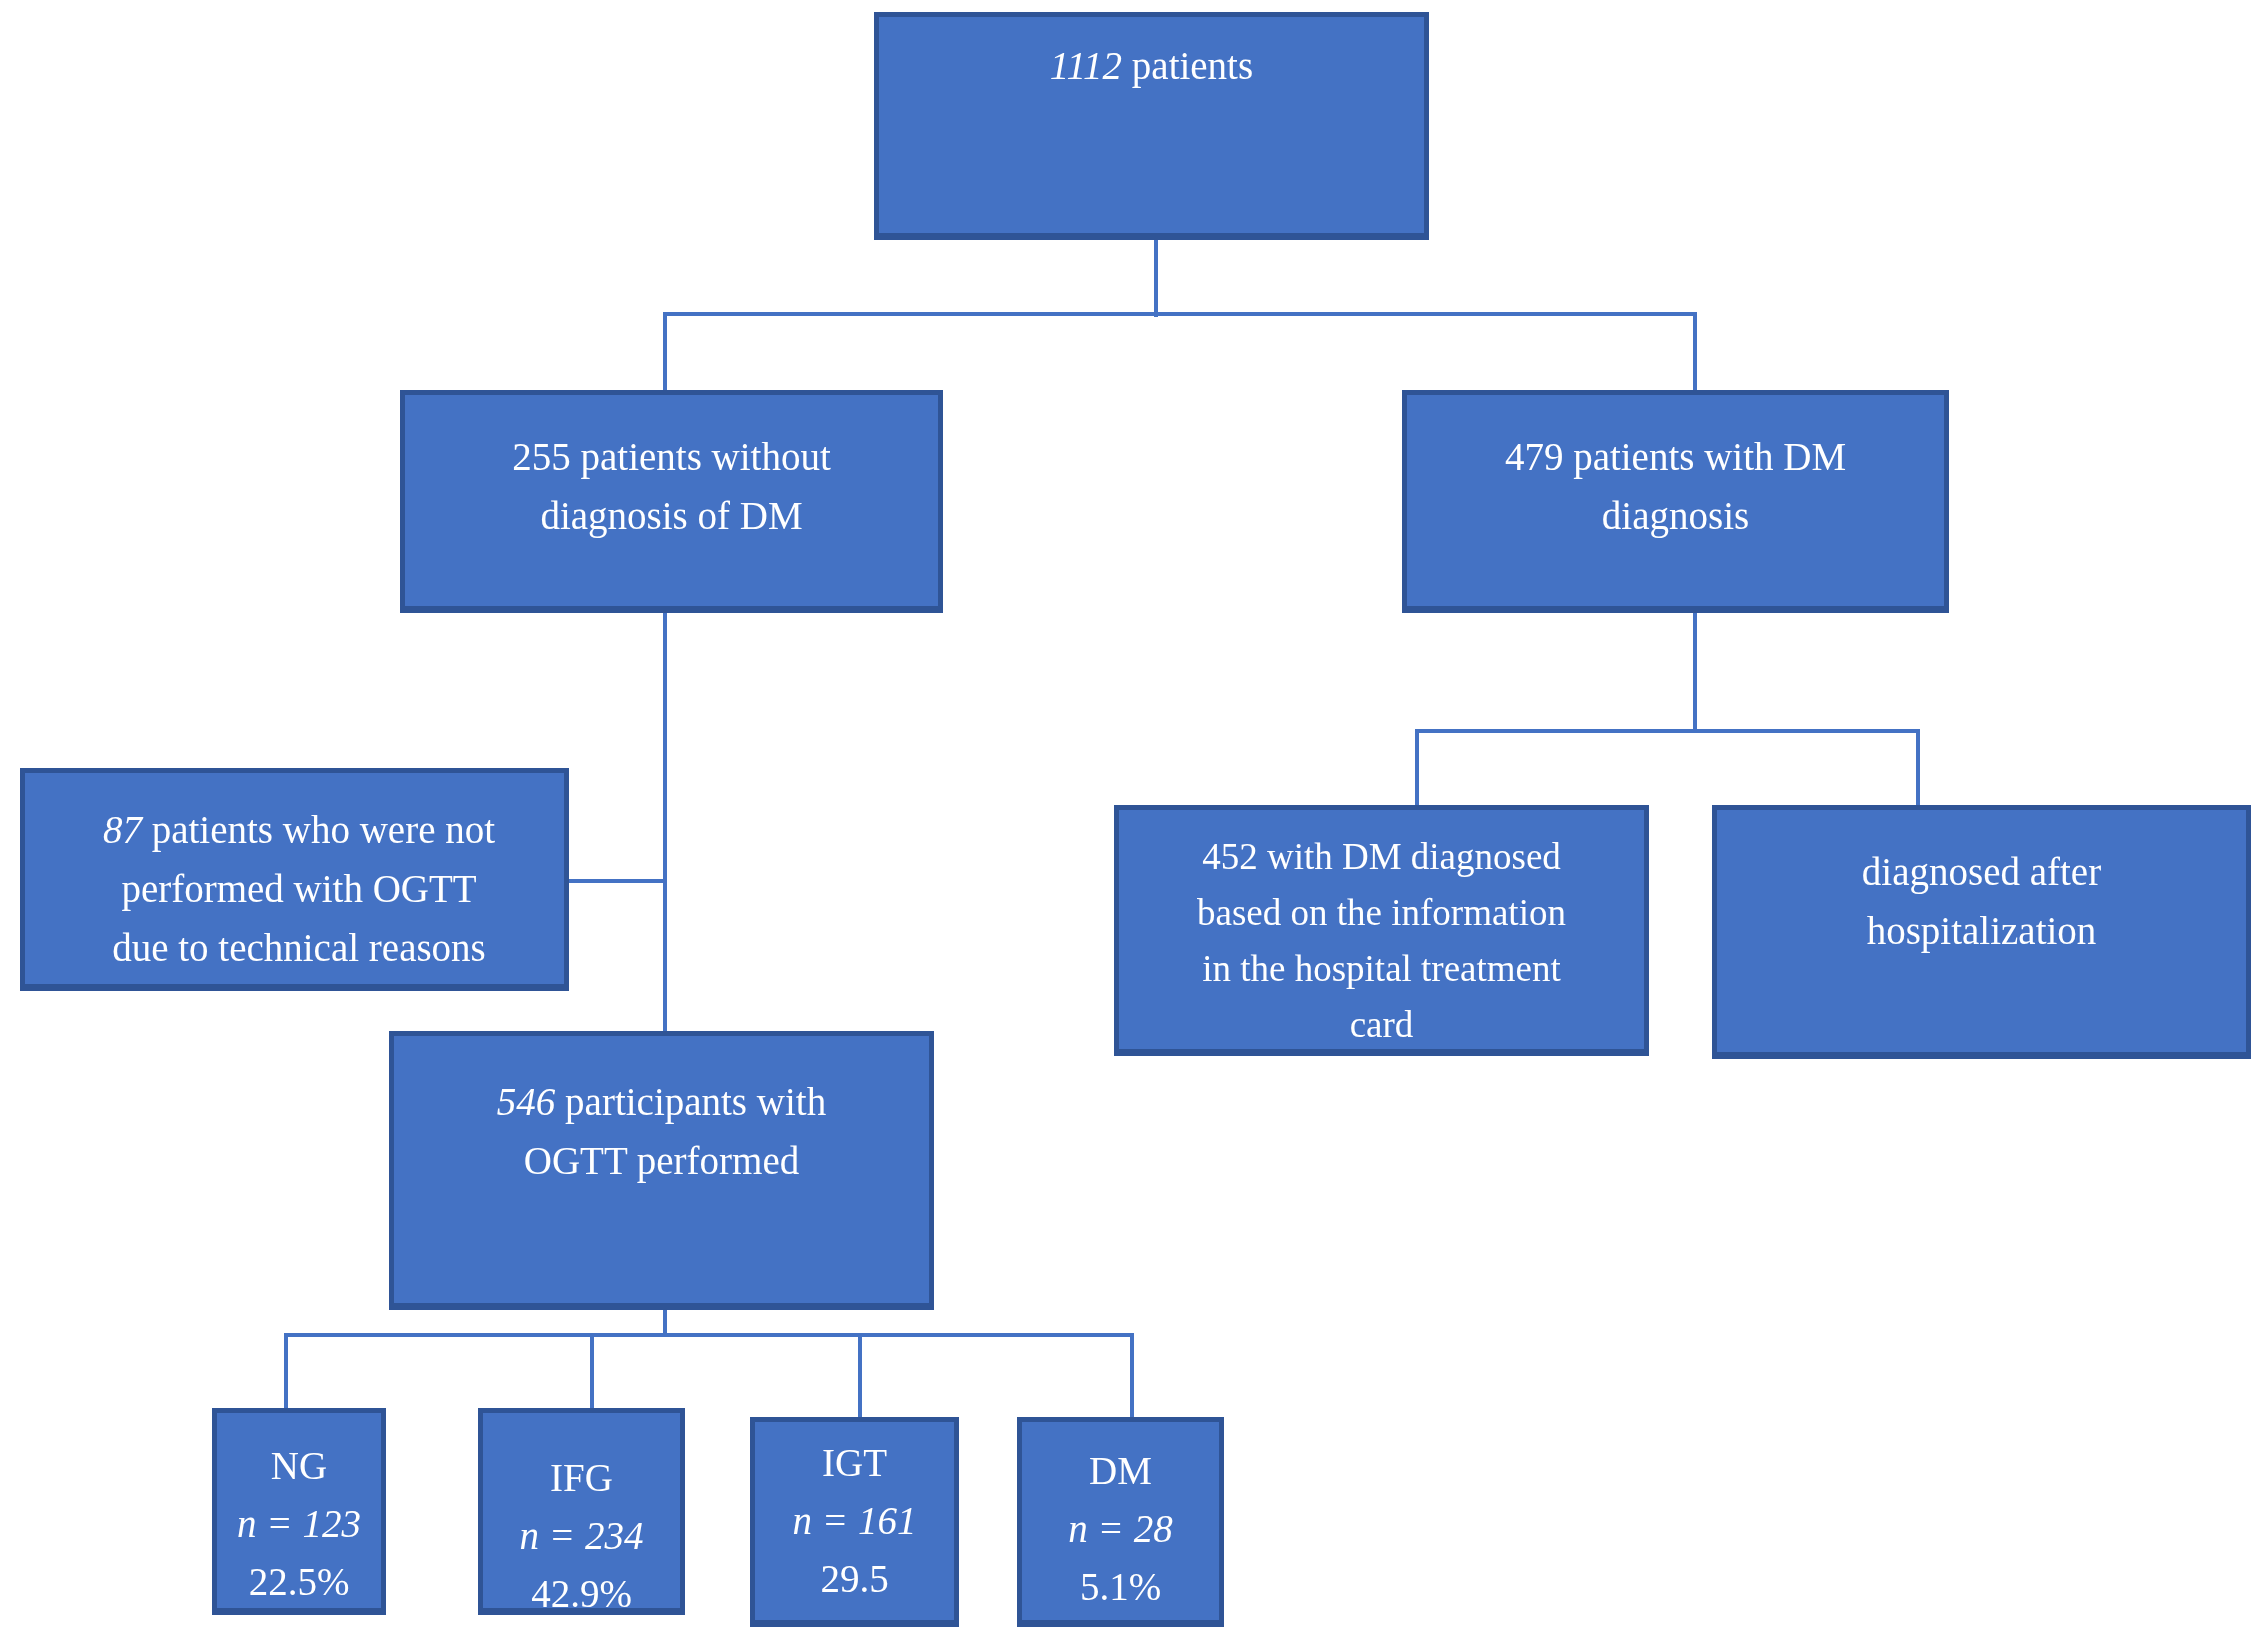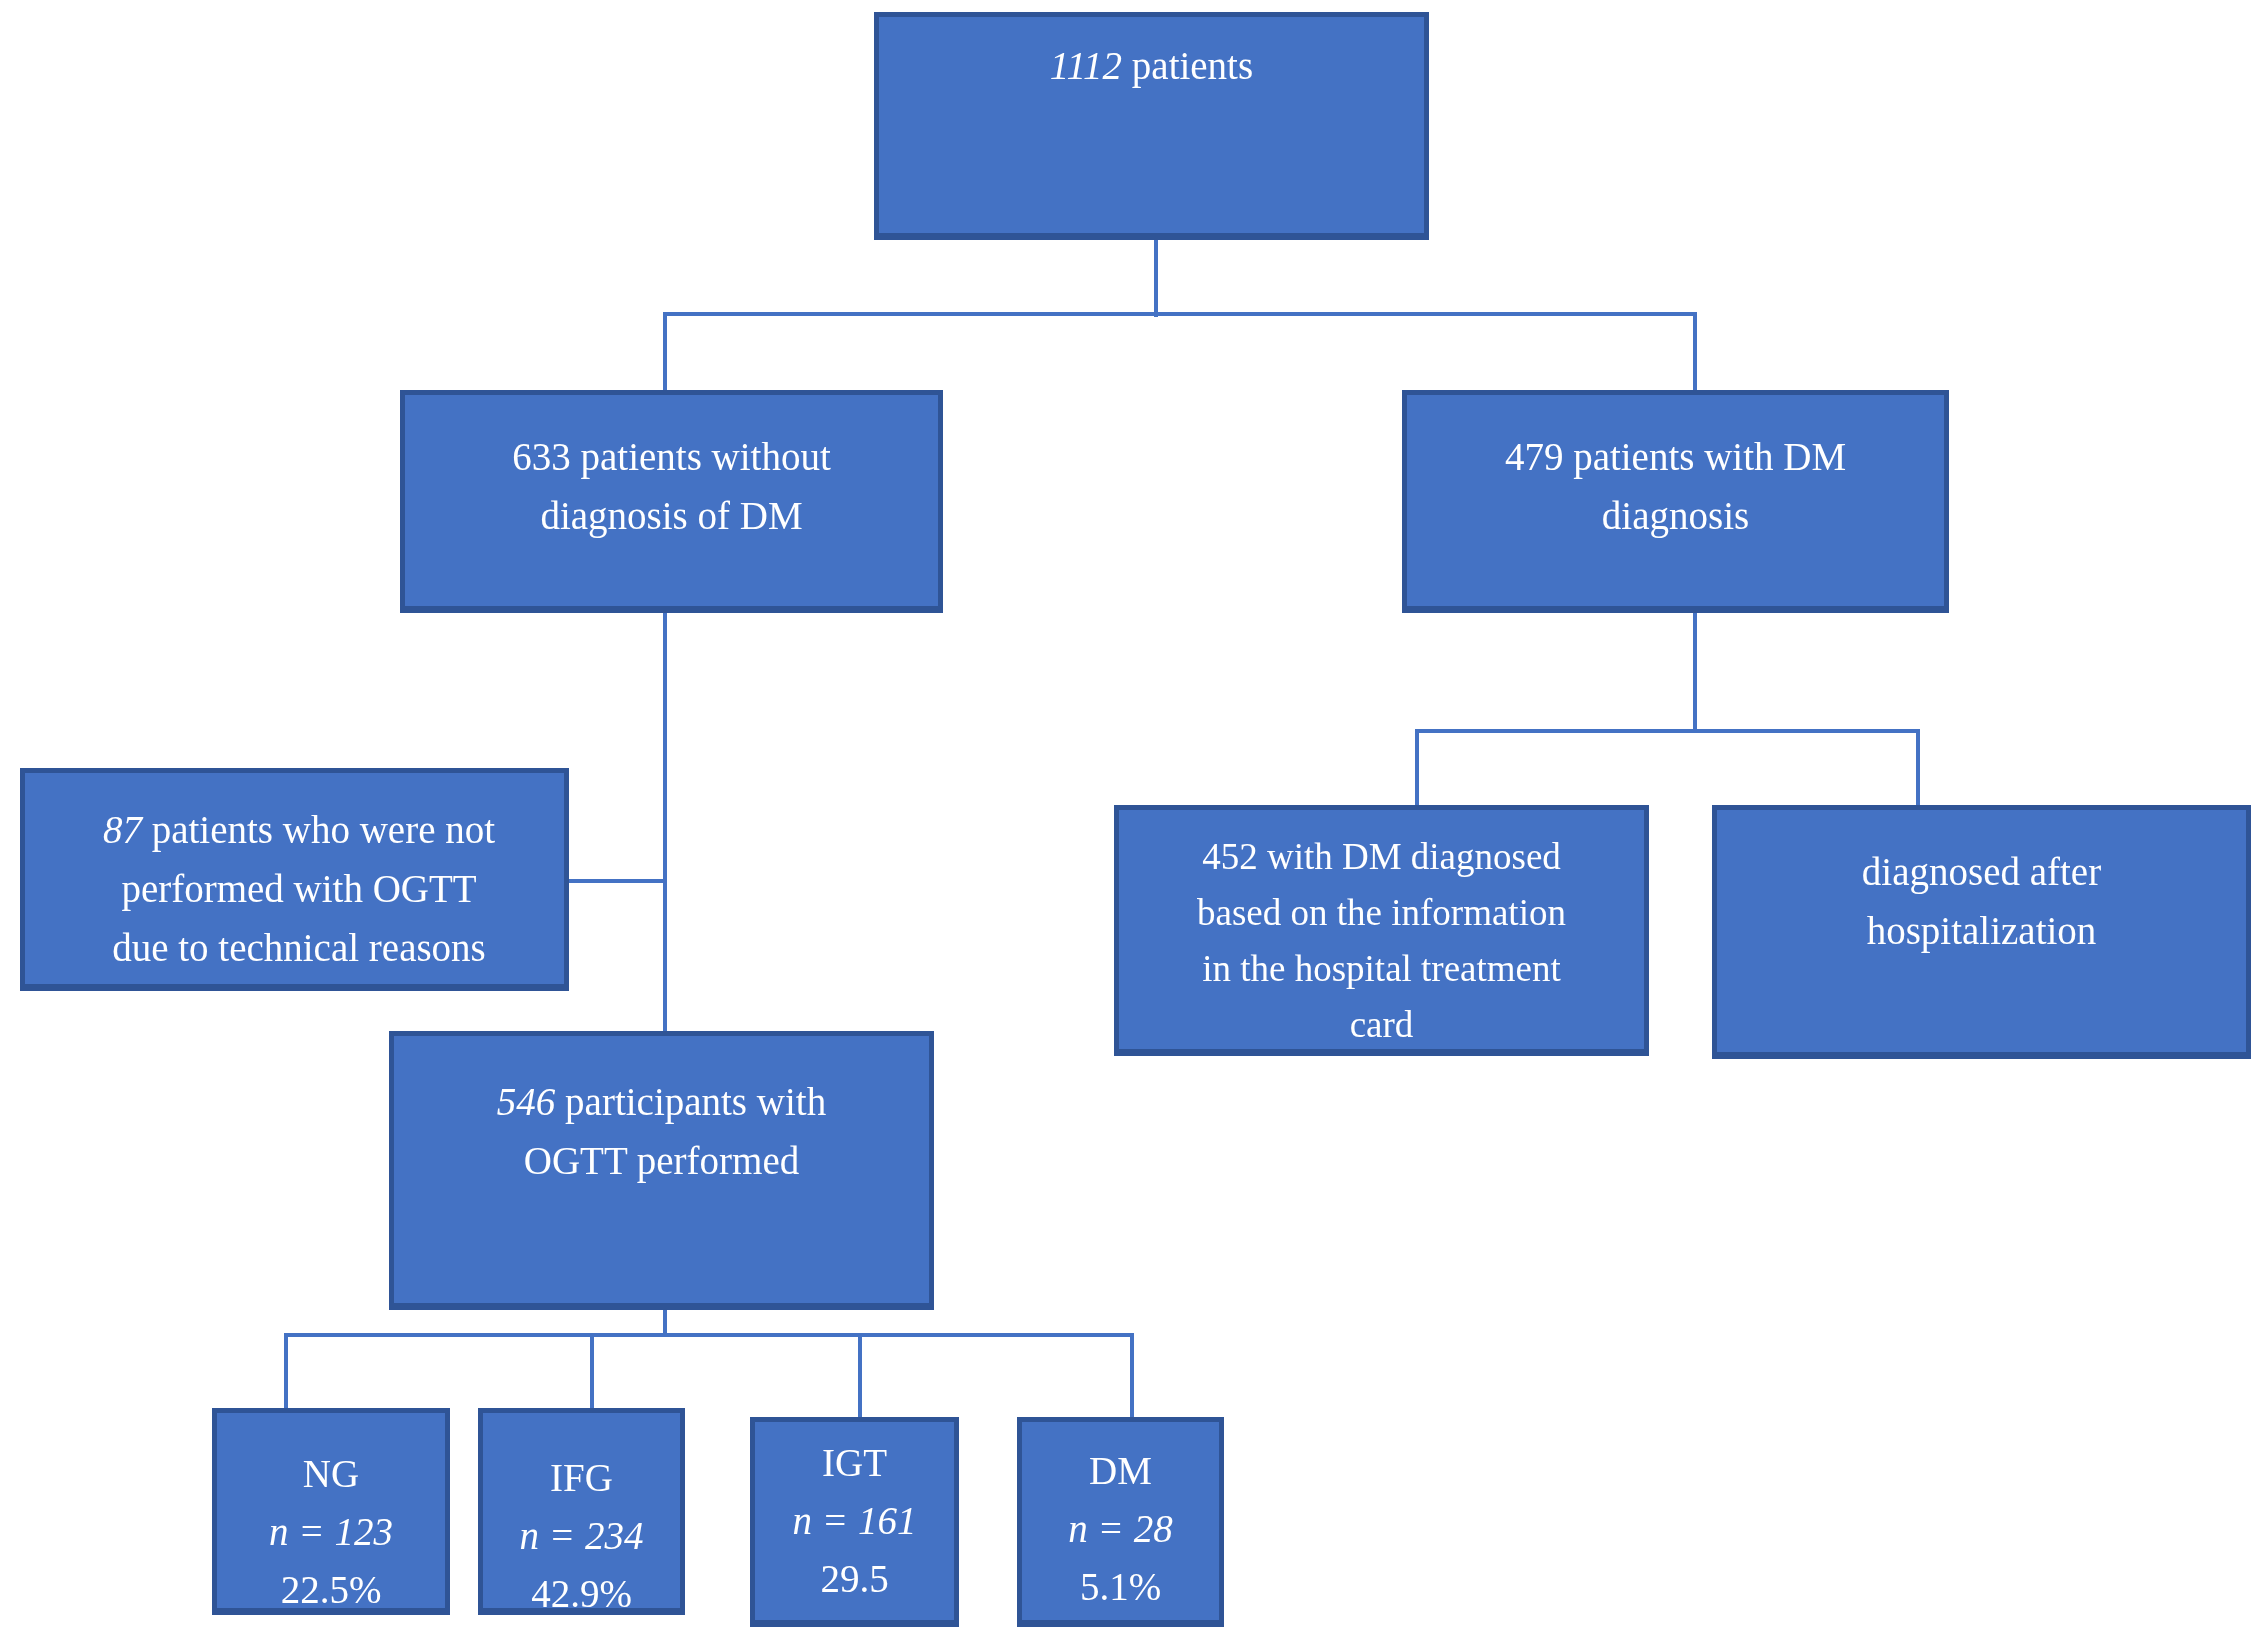--- a/index.html
+++ b/index.html
@@ -45,21 +45,21 @@
   <div class="conn" style="left:284px;top:1333px;width:3.9px;height:78px;"></div>
   <div class="conn" style="left:590px;top:1333px;width:3.9px;height:78px;"></div>
   <div class="conn" style="left:858px;top:1333px;width:3.9px;height:87px;"></div>
   <div class="conn" style="left:1130px;top:1333px;width:3.9px;height:87px;"></div>
 
   <div class="box" style="left:874px;top:12.2px;width:555px;height:228px;padding-top:19px;">
     <div class="bline"><em>1112</em><span> patients</span></div>
   </div>
 
   <div class="box" style="left:400px;top:390px;width:543px;height:223px;padding-top:32px;">
-    <div class="bline">633 patients without</div>
+    <div class="bline">255 patients without</div>
     <div class="bline">diagnosis of DM</div>
   </div>
 
   <div class="box" style="left:1402px;top:390px;width:547px;height:223px;padding-top:32px;">
     <div class="bline">479 patients with DM</div>
     <div class="bline">diagnosis</div>
   </div>
 
   <div class="box" style="left:20px;top:768px;width:549px;height:223px;padding-top:27px;padding-left:9px;">
     <div class="bline"><em>87</em><span> patients who were not</span></div>
@@ -77,21 +77,21 @@
     <div class="bline">based on the information</div>
     <div class="bline">in the hospital treatment</div>
     <div class="bline">card</div>
   </div>
 
   <div class="box" style="left:1712px;top:805px;width:539px;height:254px;padding-top:32px;">
     <div class="bline">diagnosed after</div>
     <div class="bline">hospitalization</div>
   </div>
 
-  <div class="box" style="left:212px;top:1408px;width:238px;height:207px;padding-top:32px;line-height:58px;">
+  <div class="box" style="left:212px;top:1408px;width:174px;height:207px;padding-top:24px;line-height:58px;">
     <div class="bline">NG</div>
     <div class="bline"><em>n = 123</em></div>
     <div class="bline">22.5%</div>
   </div>
 
   <div class="box" style="left:478px;top:1408px;width:207px;height:207px;padding-top:36px;line-height:58px;">
     <div class="bline">IFG</div>
     <div class="bline"><em>n = 234</em></div>
     <div class="bline">42.9%</div>
   </div>

